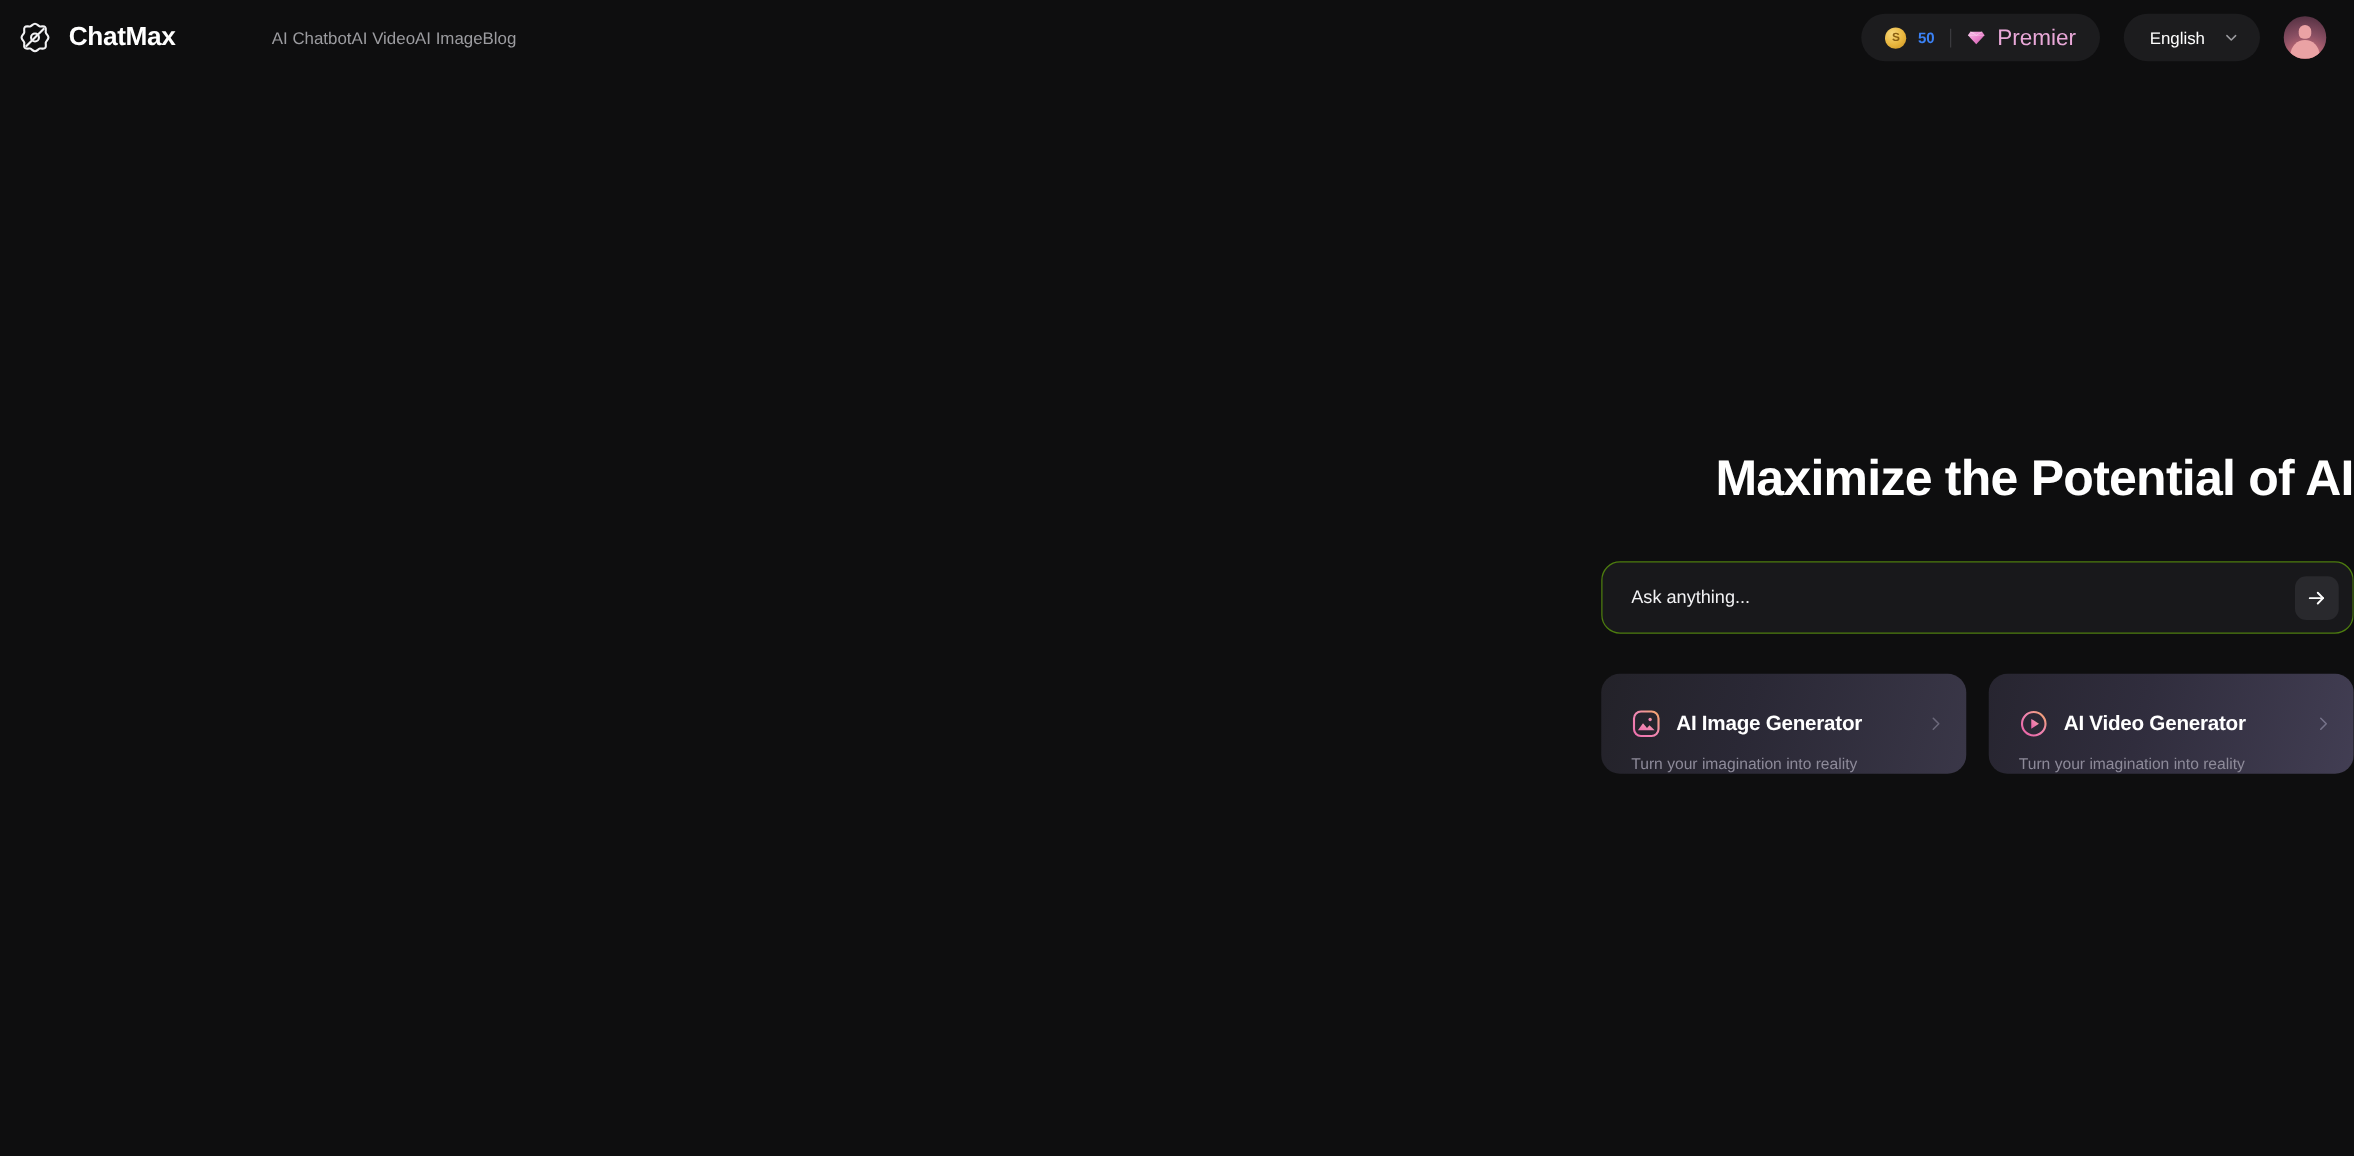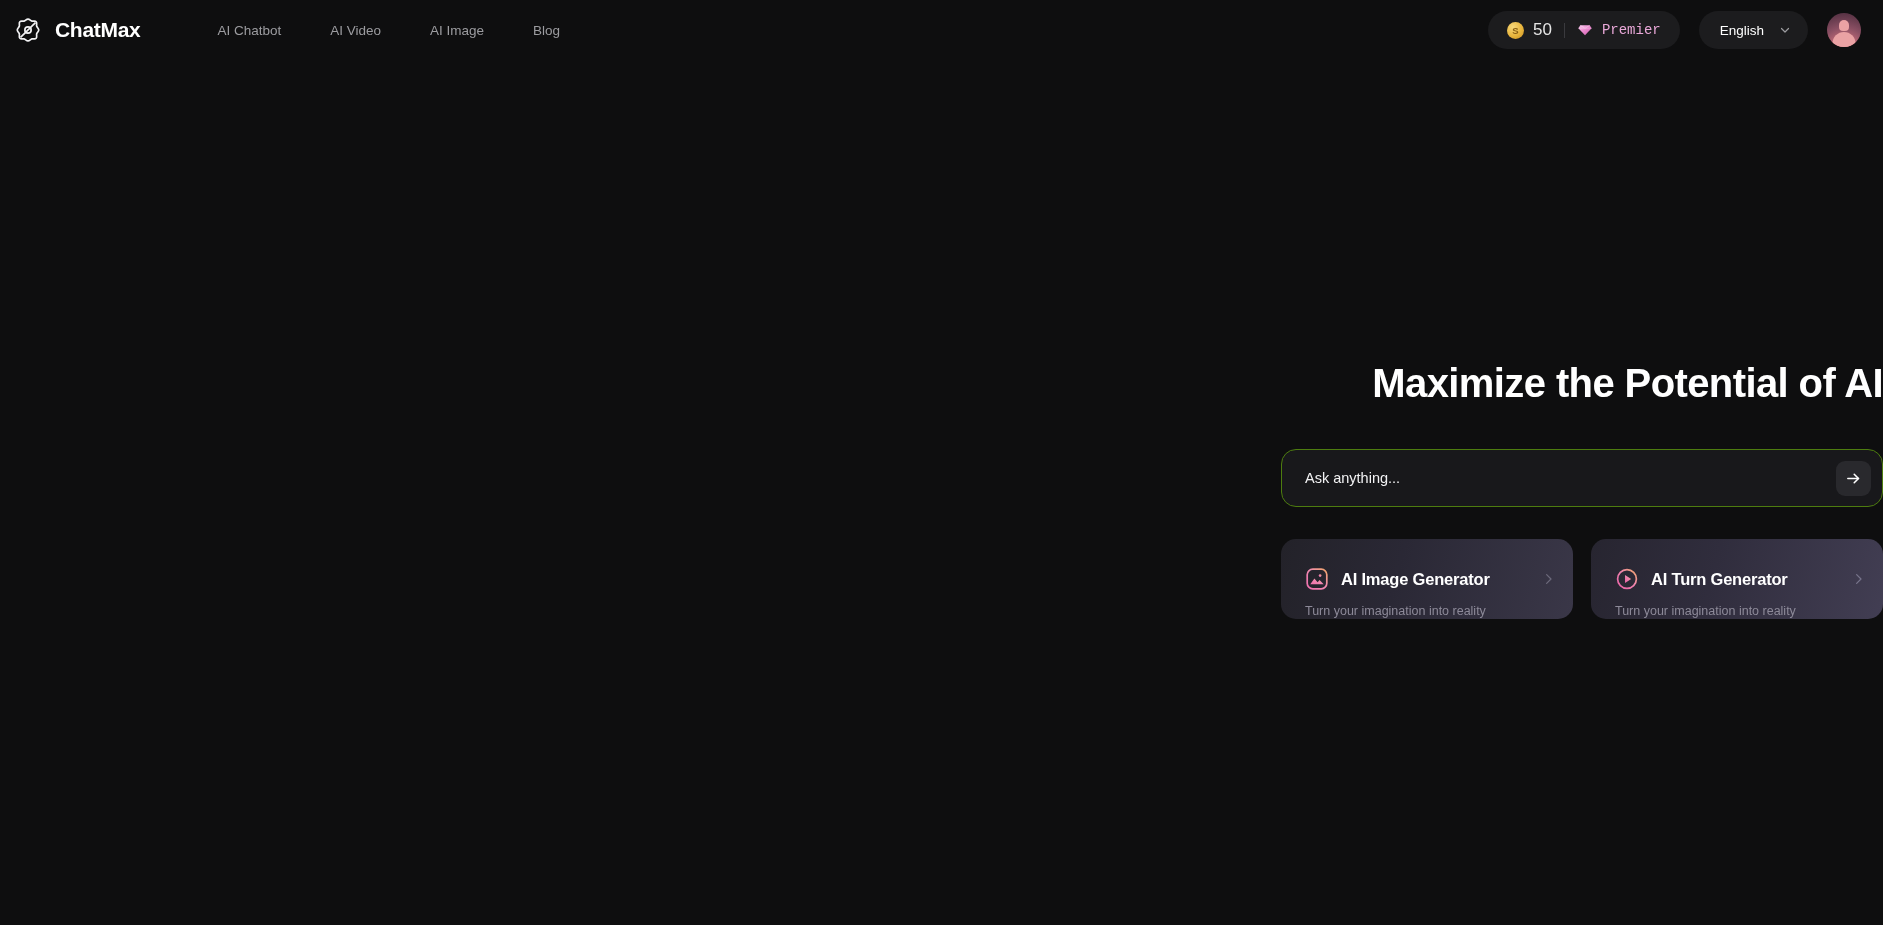--- a/index.html
+++ b/index.html
@@ -42,21 +42,20 @@
   .brand-name {
     font-size: 21px;
     font-weight: bold;
     letter-spacing: -0.3px;
     color: #ffffff;
   }
 
   .nav {
     display: flex;
     align-items: center;
-    gap: 49px;
     margin-left: 22px;
   }
   .nav-link {
     font-size: 13.5px;
     color: #9c9ca0;
     text-decoration: none;
     cursor: pointer;
     white-space: nowrap;
   }
 
@@ -81,35 +80,34 @@
     width: 17px; height: 17px;
     border-radius: 50%;
     background: radial-gradient(circle at 35% 30%, #f7d77a 0%, #e8b53c 55%, #c98f22 100%);
     display: flex; align-items: center; justify-content: center;
     font-size: 9.5px;
     font-weight: bold;
     color: #8a5f12;
     flex: 0 0 auto;
   }
   .credits-count {
-    font-size: 17px;
-    color: #e5e5e5;
-    font-weight: 400;
+    font-size: 12px;
+    color: #3b82f6;
+    font-weight: 700;
   }
   .pill-divider {
     width: 1px; height: 15px;
     background: #3a3a3e;
     margin: 0 3px;
   }
   .gem-icon { flex: 0 0 auto; display:flex; }
   .plan-label {
-    font-size: 14px;
+    font-size: 18px;
     color: #e9a8d8;
     font-weight: 500;
-    font-family: Liberation Mono, monospace;
   }
 
   .lang-select {
     display: flex;
     align-items: center;
     gap: 15px;
     height: 38px;
     padding: 0 17px 0 21px;
     border-radius: 19px;
     background: #1c1c1e;
@@ -354,21 +352,21 @@
               <linearGradient id="vidGrad" x1="0" y1="1" x2="1" y2="0">
                 <stop offset="0%" stop-color="#e85fa6"></stop>
                 <stop offset="55%" stop-color="#ef85ae"></stop>
                 <stop offset="100%" stop-color="#f2a868"></stop>
               </linearGradient>
             </defs>
             <circle cx="12" cy="12" r="9.4" stroke="url(#vidGrad)" stroke-width="1.7"></circle>
             <path d="M10 8.1 L16.2 12 L10 15.9 Z" fill="url(#vidGrad)"></path>
           </svg>
         </span>
-        <span class="card-title">AI Turn Generator</span>
+        <span class="card-title">AI Video Generator</span>
       </div>
       <div class="card-sub">Turn your imagination into reality</div>
       <span class="card-chevron">
         <svg width="15" height="15" viewBox="0 0 24 24" fill="none" stroke="#76738a" stroke-width="2" stroke-linecap="round" stroke-linejoin="round">
           <path d="M9 5 l7 7 -7 7"></path>
         </svg>
       </span>
     </div>
 
   </div>

